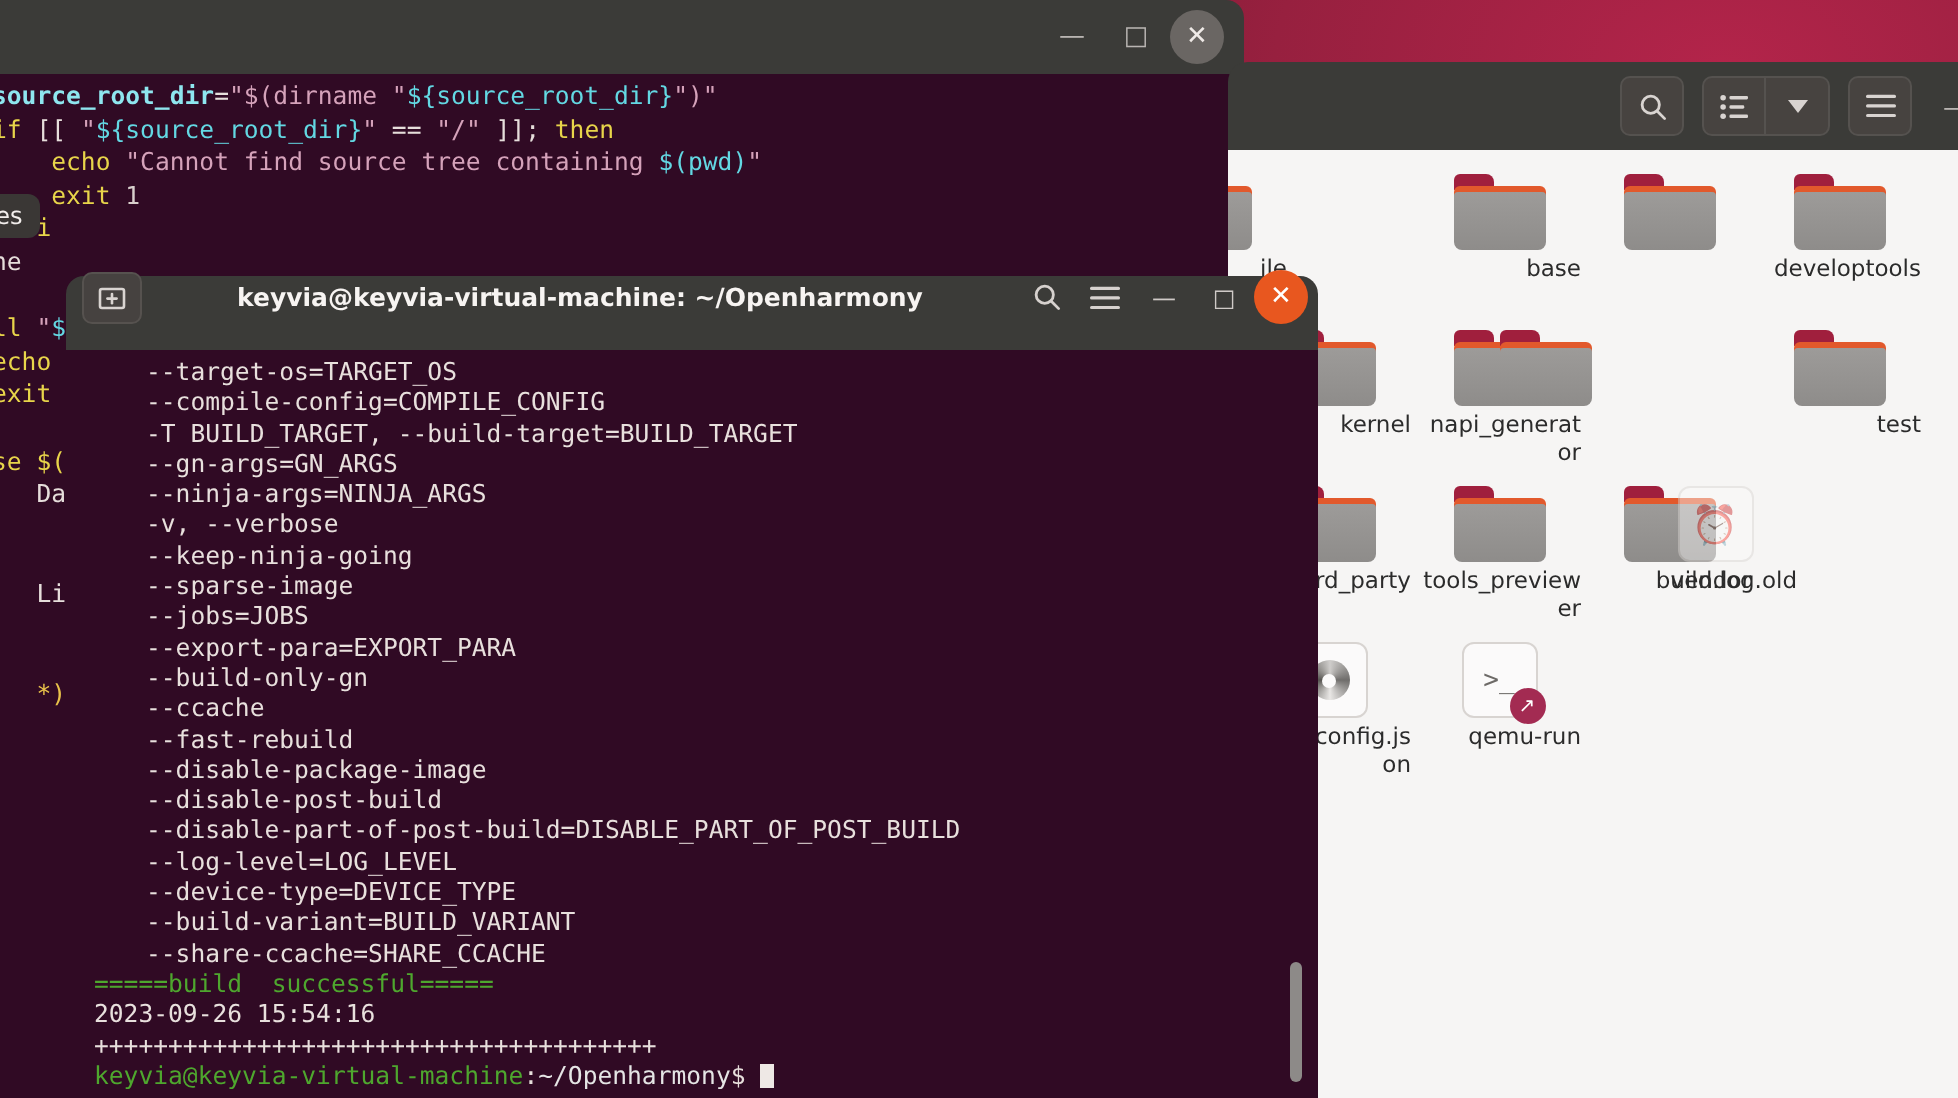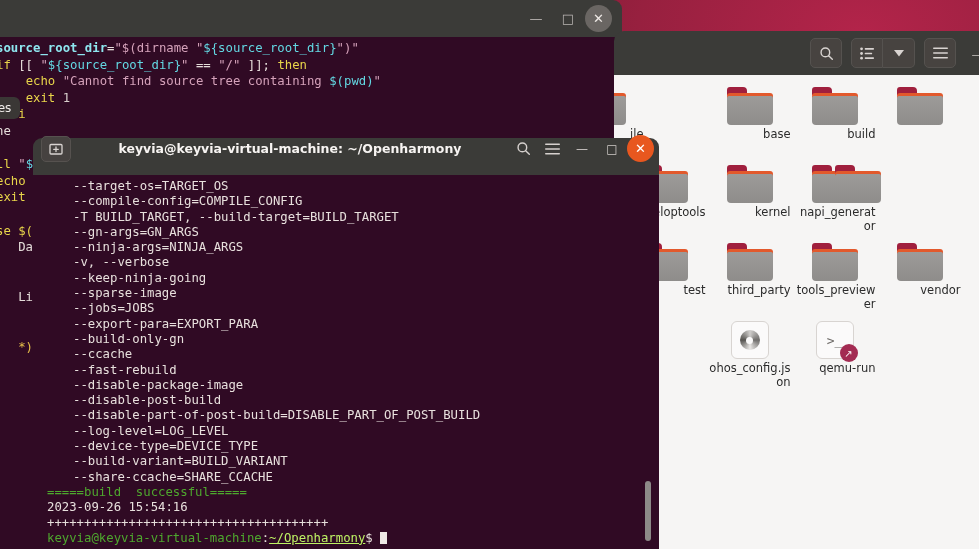--- a/index.html
+++ b/index.html
@@ -230,21 +230,21 @@
     background: #300a24;
     color: #e8e0dd;
     font-family: "DejaVu Sans Mono", monospace;
     font-size: 12.3px;
     line-height: 15.3px;
     padding: 4px 0 0 40px;
     white-space: pre;
     overflow: hidden;
   }
   .c-green { color: #4ea72e; }
-  .c-blue  { color: #bef264; text-decoration: underline; }
+  .c-blue  { color: #e5e5e5; }
   .cursor {
     display: inline-block;
     width: 7px; height: 12px;
     background: #eee8e5;
     vertical-align: -2px;
   }
   .scroll-trough {
     position: absolute; right: 4px; top: 0; width: 8px; height: 374px;
   }
   .scroll-thumb {
@@ -335,28 +335,20 @@
             </div>
           <div class="icon-label" style="text-align:right">ile</div>
         </div>
         <div class="icon-cell">
           <div class="folder">
               <div class="tab-top"></div>
               <div class="bar"></div>
               <div class="face"></div>
             </div>
           <div class="icon-label">base</div>
-        </div>
-        <div class="icon-cell">
-          <div class="folder">
-              <div class="tab-top"></div>
-              <div class="bar"></div>
-              <div class="face"></div>
-            </div>
-          <div class="icon-label">build</div>
         </div>
         <div class="icon-cell">
           <div class="folder">
               <div class="tab-top"></div>
               <div class="bar"></div>
               <div class="face"></div>
             </div>
         </div>
         <div class="icon-cell">
           <div class="folder">

